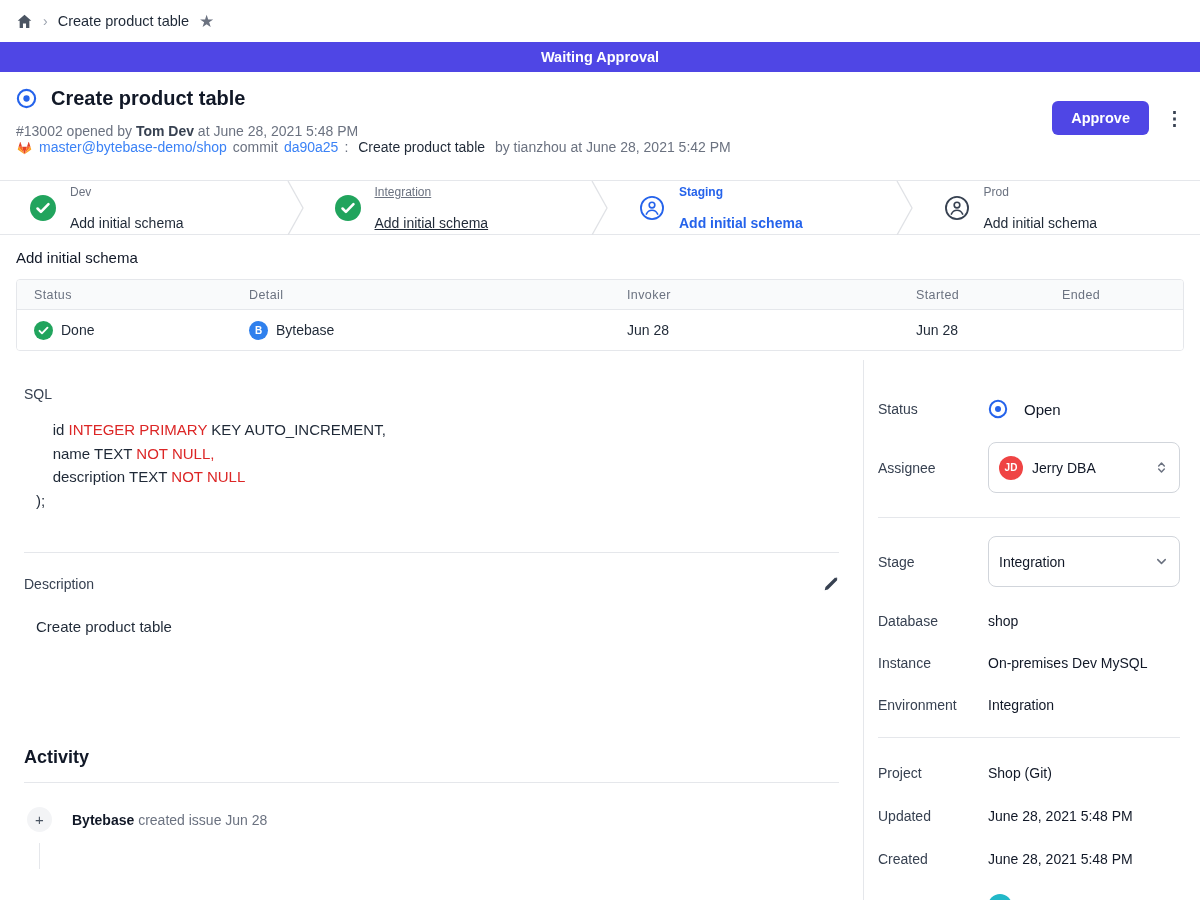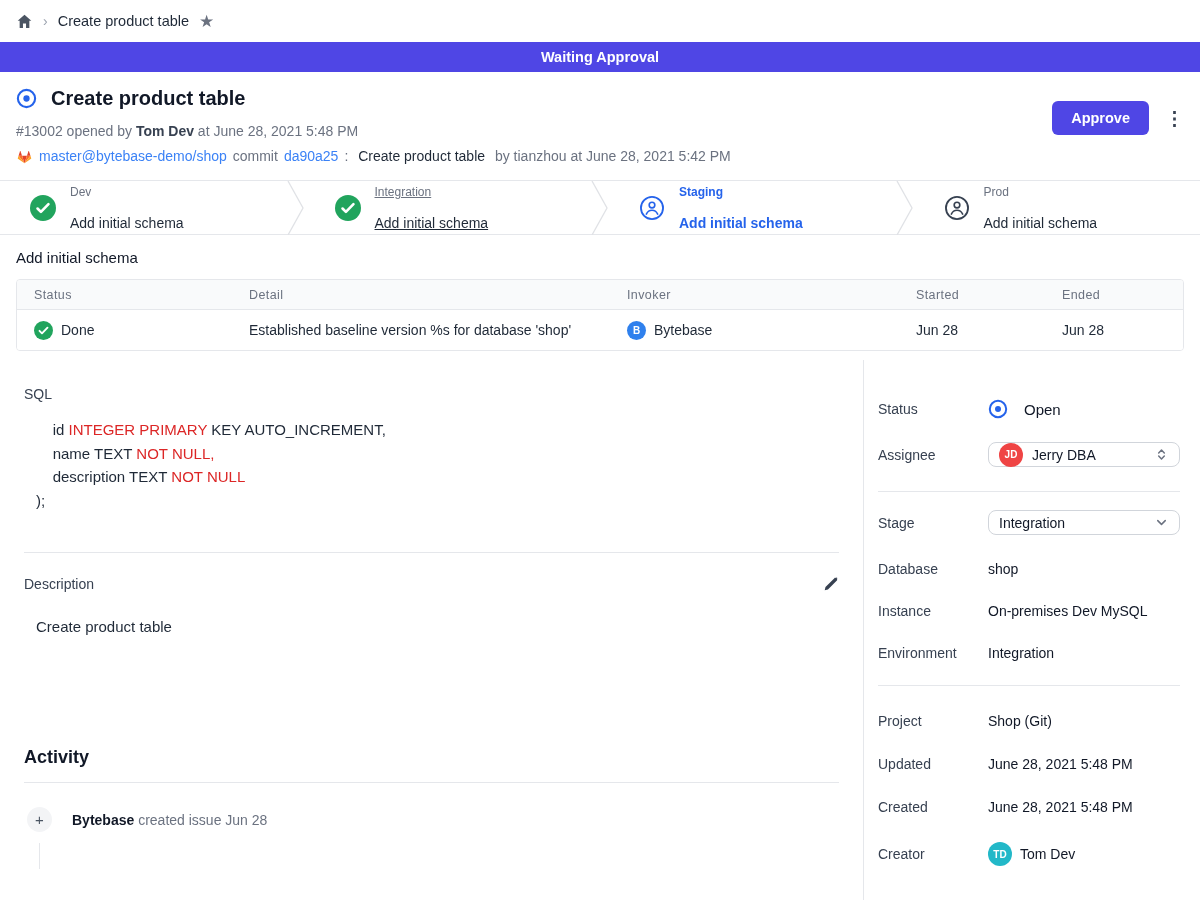--- a/index.html
+++ b/index.html
@@ -15,21 +15,21 @@
   
   .banner { height:30px; background:#4f46e5; color:#fff; display:flex; align-items:center; justify-content:center;
     font-size:14.5px; font-weight:700; }
 
   
   .header { position:relative; padding:15px 16px 12px 16px; height:108px; }
   .title-row { display:flex; align-items:center; gap:14px; }
   .page-title { font-size:20px; font-weight:700; color:#111827; }
   .meta-line { margin-top:13px; font-size:14px; color:#6b7280; }
   .meta-line .author { color:#374151; font-weight:600; }
-  .commit-line { margin-top:9px; font-size:14px; color:#6b7280; display:flex; align-items:center; gap:6px; white-space:pre; }
+  .commit-line { font-size:14px; color:#6b7280; display:flex; align-items:center; gap:6px; white-space:pre; }
   .link { color:#3b82f6; text-decoration:none; cursor:pointer; }
   .commit-msg { color:#1f2937; }
   .header-actions { position:absolute; right:16px; top:29px; display:flex; align-items:center; gap:16px;padding-left:14px; }
   .approve-btn { background:#4f46e5; color:#fff; border:none; border-radius:6px; padding:9px 19px;
     font-size:14.5px; font-weight:600; font-family:inherit; cursor:pointer; }
   .kebab { color:#374151; font-size:19px; font-weight:700; letter-spacing:0; line-height:1; cursor:pointer; }
 
   
   .pipeline { height:55px; border-top:1px solid #e5e7eb; border-bottom:1px solid #e5e7eb;
     display:flex; align-items:stretch; }
@@ -80,21 +80,21 @@
   
   .side-row { display:flex; align-items:center; margin-bottom:0; }
   .side-label { width:110px; flex:0 0 110px; font-size:14px; color:#374151; }
   .side-value { font-size:14px; color:#111827; display:flex; align-items:center; gap:8px; }
   .row-status { margin-top:12px; height:30px; }
   .row-assignee { margin-top:18px; }
   .side-divider { border:none; border-top:1px solid #e5e7eb; margin:24px 0 0 0; }
   .row-stage { margin-top:18px; }
   .row-info { margin-top:26px; }
   .row-meta { margin-top:27px; }
-  .dropdown { width:192px; height:25px; border:1px solid #d1d5db; border-radius:8px; background:#fff;
+  .dropdown { width:192px; height:51px; border:1px solid #d1d5db; border-radius:8px; background:#fff;
     display:flex; align-items:center; gap:9px; padding:0 10px; cursor:pointer; }
   .dropdown .dd-text { flex:1 1 auto; font-size:14px; color:#111827; }
   .avatar.red { background:#ef4444; width:24px; height:24px; font-size:10px; }
   .avatar.teal { background:#22b8c8; width:24px; height:24px; font-size:10px; }
   .status-open { font-size:15px;gap:16px; }
 </style>
 </head>
 <body>
 
 <div class="breadcrumb-bar">
@@ -217,21 +217,20 @@
     <div class="t-row t-body">
       <span class="t-cell">
         <span style="display:flex">
           <svg width="19" height="19" viewBox="0 0 20 20">
               <circle cx="10" cy="10" r="10" fill="#21a45d"></circle>
               <path d="M5.8 10.4l2.6 2.6 5.8-6" stroke="#fff" stroke-width="2" fill="none" stroke-linecap="round" stroke-linejoin="round"></path>
             </svg>
         </span>
         <span>Done</span>
       </span>
-      <span class="t-cell">Established baseline version %s for database 'shop'</span>
       <span class="t-cell">
         <span class="avatar blue">B</span>
         <span>Bytebase</span>
       </span>
       <span class="t-cell">Jun 28</span>
       <span class="t-cell">Jun 28</span>
     </div>
   </div>
 </div>
 

